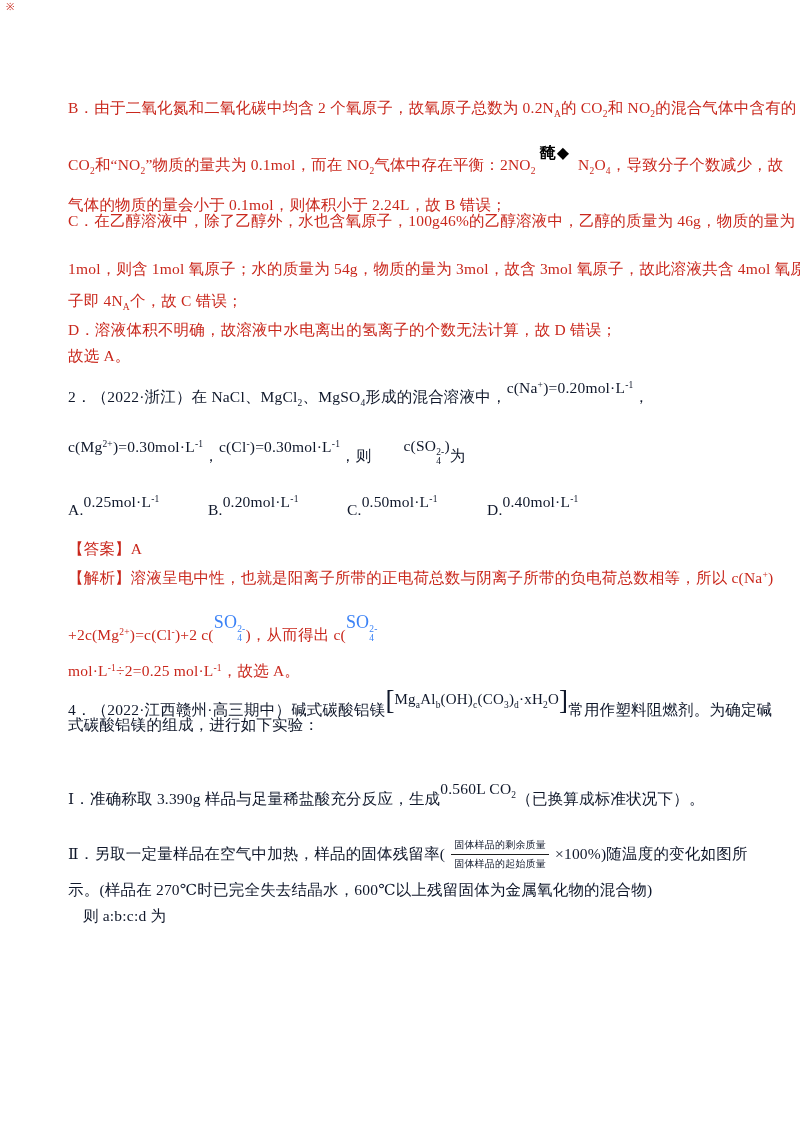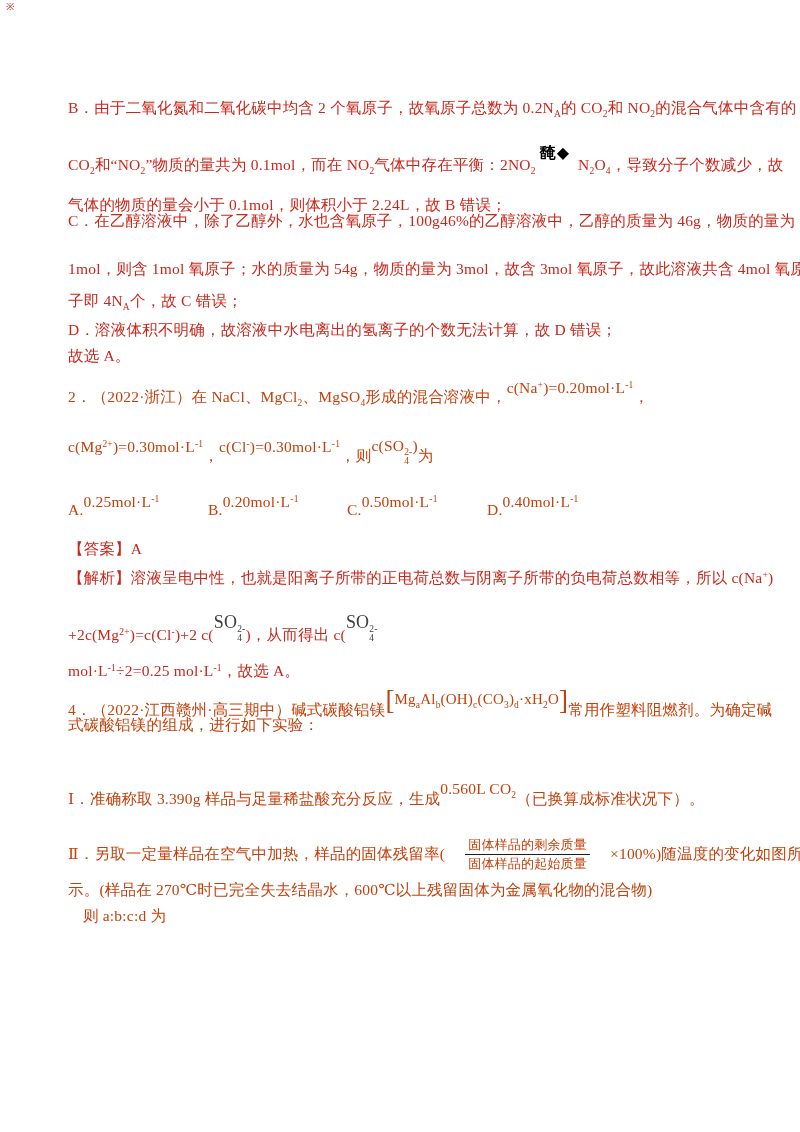--- a/index.html
+++ b/index.html
@@ -8,52 +8,52 @@
     font-family:"Liberation Serif","DejaVu Serif",serif;
     color:#1d1d1d;overflow:hidden;
   }
   .page{position:relative;width:800px;height:1132px;background:#ffffff;}
   .corner-mark{position:absolute;left:6px;top:2px;font-size:10px;color:#c9271c;line-height:10px;}
   .line{
     position:absolute;left:68px;white-space:nowrap;
     font-size:15.5px;line-height:26px;letter-spacing:.2px;
   }
   .red{color:#c9271c;}
-  .blk{color:#c2410c;}
+  .blk{color:#0f172a;}
   sub,sup{font-size:9.5px;line-height:0;}
   sub{vertical-align:-4px;}
   sup{vertical-align:5px;}
   .math{display:inline-block;position:relative;font-family:"Liberation Serif","DejaVu Serif",serif;line-height:18px;}
-  .ink{color:#404040;}
+  .ink{color:#3b82f6;}
   .glyph{display:inline-block;position:relative;top:-12px;color:#000;font-weight:bold;font-size:16px;letter-spacing:1px;margin:0 4px;}
   .stack{display:inline-flex;flex-direction:column;align-items:flex-start;font-size:9.5px;line-height:8.5px;vertical-align:-4px;}
   .stack span{display:block;}
   .bigbr{font-size:27px;line-height:0;vertical-align:-5px;}
-  .frac{display:inline-block;text-align:right;font-size:13px;line-height:16px;vertical-align:middle;position:relative;top:-1px;margin:0 20px;}
+  .frac{display:inline-block;text-align:right;font-size:10px;line-height:16px;vertical-align:middle;position:relative;top:-1px;margin:0 6px;}
   .frac .num{display:block;border-bottom:1.2px solid #1d1d1d;padding:0 3px 1px;}
   .frac .den{display:block;padding:1px 3px 0;}
   .option{display:inline-block;}
   .option .math{}
 </style>
 </head>
 <body>
 
 <div class="page">
   <span class="corner-mark">※</span>
   <div id="lines-host">
       <div class="line red" style="top: 95px;"><span>B．由于二氧化氮和二氧化碳中均含 2 个氧原子，故氧原子总数为 0.2N</span><sub>A</sub><span>的 CO</span><sub>2</sub><span>和 NO</span><sub>2</sub><span>的混合气体中含有的</span></div>
       <div class="line red" style="top: 152px;"><span>CO</span><sub>2</sub><span>和“NO</span><sub>2</sub><span>”物质的量共为 0.1mol，而在 NO</span><sub>2</sub><span>气体中存在平衡：2NO</span><sub>2</sub><span class="glyph">馣◆</span><span> N</span><sub>2</sub><span>O</span><sub>4</sub><span>，导致分子个数减少，故</span></div>
       <div class="line red" style="top: 192px;"><span>气体的物质的量会小于 0.1mol，则体积小于 2.24L，故 B 错误；</span></div>
       <div class="line red" style="top: 208px;"><span>C．在乙醇溶液中，除了乙醇外，水也含氧原子，100g46%的乙醇溶液中，乙醇的质量为 46g，物质的量为</span></div>
       <div class="line red" style="top: 256px;"><span>1mol，则含 1mol 氧原子；水的质量为 54g，物质的量为 3mol，故含 3mol 氧原子，故此溶液共含 4mol 氧原</span></div>
       <div class="line red" style="top: 288px;"><span>子即 4N</span><sub>A</sub><span>个，故 C 错误；</span></div>
       <div class="line red" style="top: 317px;"><span>D．溶液体积不明确，故溶液中水电离出的氢离子的个数无法计算，故 D 错误；</span></div>
       <div class="line red" style="top: 343px;"><span>故选 A。</span></div>
       <div class="line blk" style="top: 384px;"><span>2．（2022·浙江）在 NaCl、MgCl</span><sub>2</sub><span>、MgSO</span><sub>4</sub><span>形成的混合溶液中，</span><span class="math" style="top: -9px;"><span>c(Na</span><sup>+</sup><span>)=0.20mol·L</span><sup>-1</sup></span><span>，</span></div>
-      <div class="line blk" style="top: 443px;"><span class="math" style="top: -9px;"><span>c(Mg</span><sup>2+</sup><span>)=0.30mol·L</span><sup>-1</sup></span><span>，</span><span class="math" style="top: -9px; text-align: center;"><span>c(Cl</span><sup>-</sup><span>)=0.30mol·L</span><sup>-1</sup></span><span>，则</span><span class="math" style="top: -10px;"><span>c(SO</span><span class="stack">
+      <div class="line blk" style="top: 443px;"><span class="math" style="top: -9px;"><span>c(Mg</span><sup>2+</sup><span>)=0.30mol·L</span><sup>-1</sup></span><span>，</span><span class="math" style="top: -9px; text-align: center;"><span>c(Cl</span><sup>-</sup><span>)=0.30mol·L</span><sup>-1</sup></span><span>，则</span><span class="math" style="top: -10px; margin-left: 32px;"><span>c(SO</span><span class="stack">
             <span>2-</span>
             <span>4</span>
           </span><span>)</span></span><span>为</span></div>
       <div class="line blk" style="top: 497px;"><span class="option" style="width: 140px;"><span>A.</span><span class="math" style="top: -8px;"><span>0.25mol·L</span><sup>-1</sup></span></span><span class="option" style="width: 139px;"><span>B.</span><span class="math" style="top: -8px;"><span>0.20mol·L</span><sup>-1</sup></span></span><span class="option" style="width: 140px;"><span>C.</span><span class="math" style="top: -8px;"><span>0.50mol·L</span><sup>-1</sup></span></span><span class="option"><span>D.</span><span class="math" style="top: -8px;"><span>0.40mol·L</span><sup>-1</sup></span></span></div>
       <div class="line red" style="top: 536px;"><span>【答案】A</span></div>
       <div class="line red" style="top: 565px;"><span>【解析】溶液呈电中性，也就是阳离子所带的正电荷总数与阴离子所带的负电荷总数相等，所以 </span><span class="math"><span>c(Na</span><sup>+</sup><span>)</span></span></div>
       <div class="line red" style="top: 622px;"><span class="math"><span>+2c(Mg</span><sup>2+</sup><span>)=c(Cl</span><sup>-</sup><span>)+2 c(</span></span><span class="math ink" style="top: -12px; font-size: 18px;"><span>SO</span><span class="stack">
             <span>2-</span>
             <span>4</span>
           </span></span><span>)，从而得出 c(</span><span class="math ink" style="top: -12px; font-size: 18px;"><span>SO</span><span class="stack">

